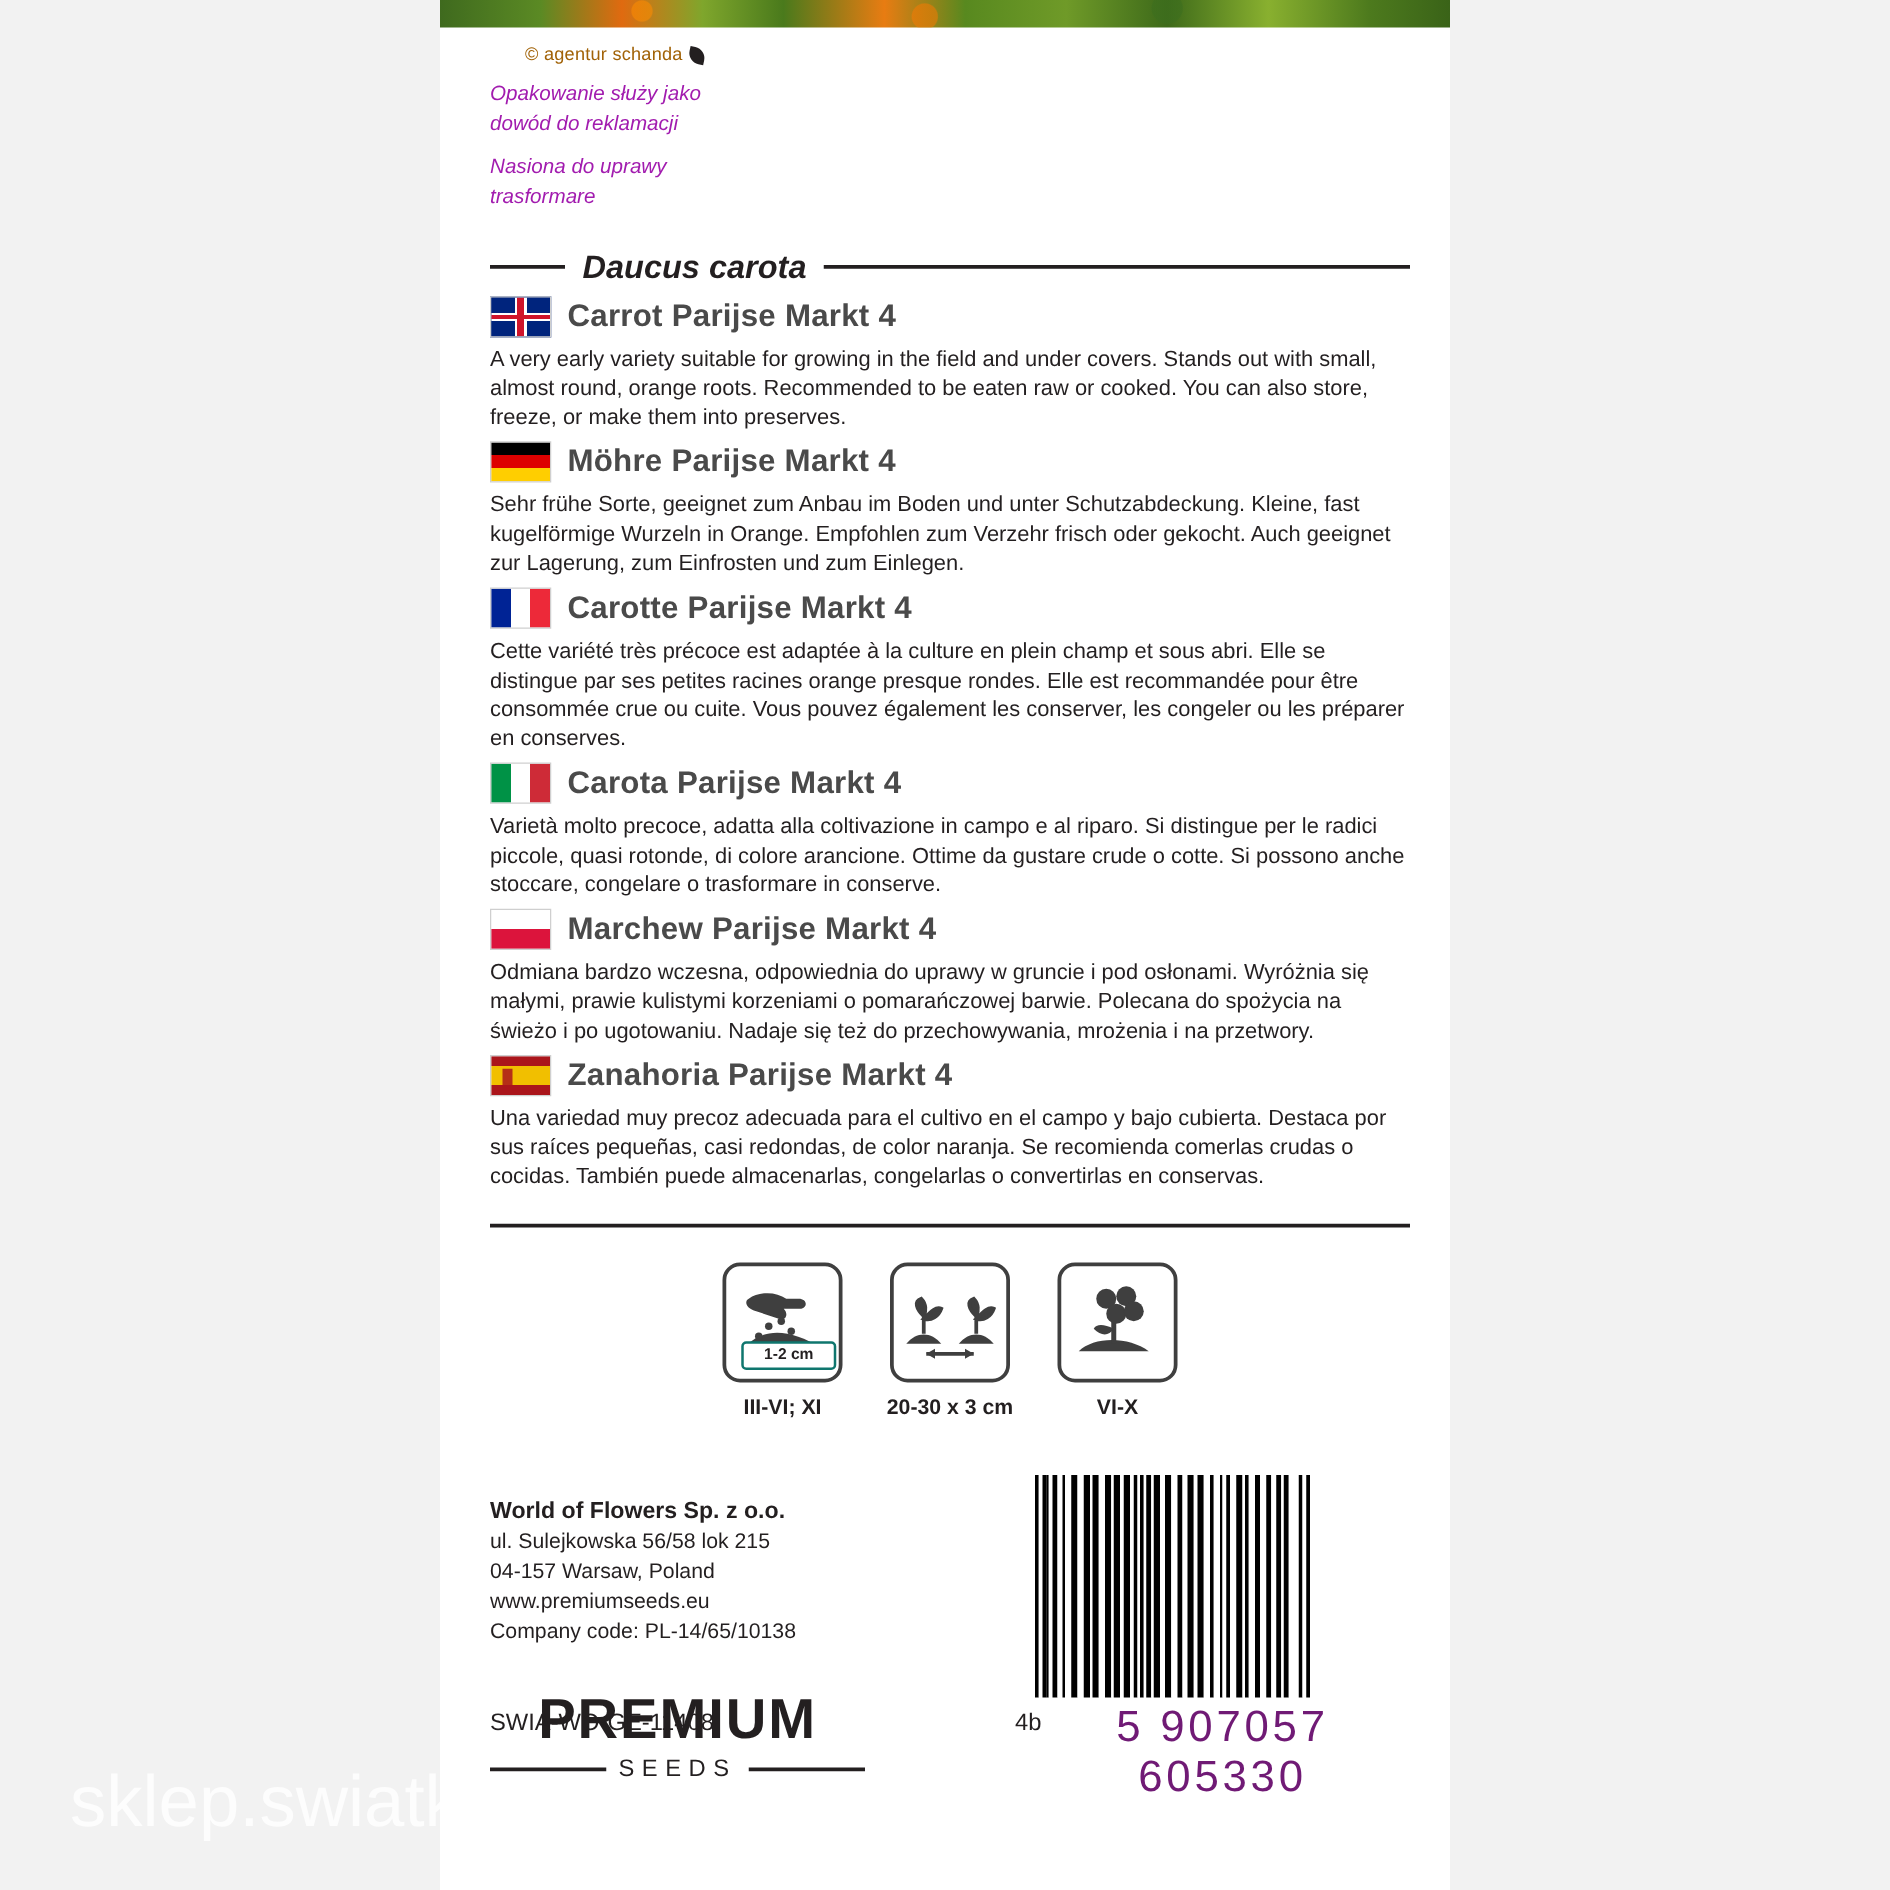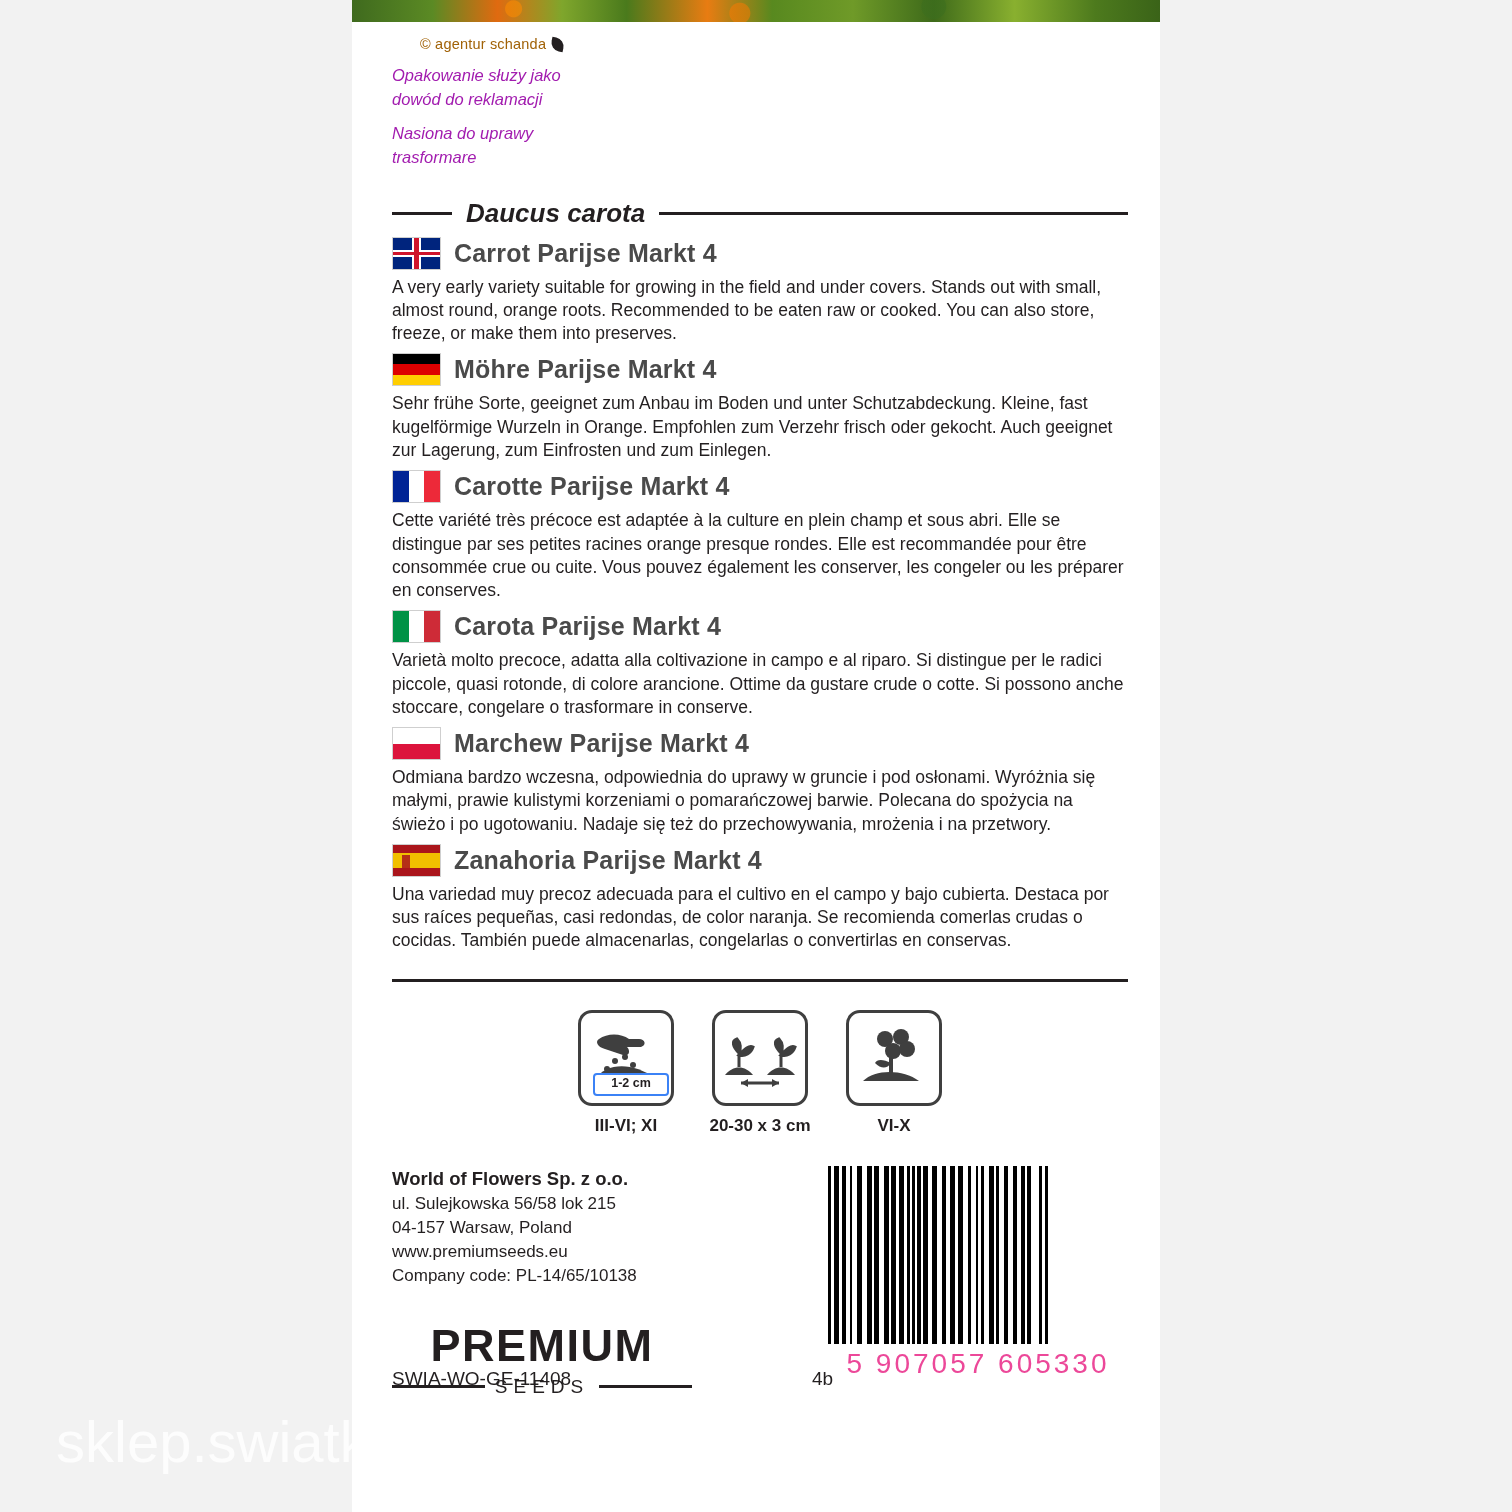--- a/index.html
+++ b/index.html
@@ -182,34 +182,34 @@
     white-space: nowrap;
   }
   .icon-item.wide { width: 120px; }
   .icon-item.wide .icon-box { margin: 0 auto; }
   .depth-tag {
     position: absolute;
     left: 12px;
     bottom: 7px;
     width: 72px;
     height: 19px;
-    border: 2px solid #3b82f6;
+    border: 2px solid #0f766e;
     border-radius: 4px;
     font-size: 12.5px;
     line-height: 17px;
     text-align: center;
     background: #fff;
     color: #231f20;
     font-weight: bold;
   }
   .footer {
-    margin-top: 30px;
+    margin-top: 44px;
     display: flex;
     justify-content: space-between;
-    align-items: flex-start;
+    align-items: center;
   }
   .company {
     font-size: 17px;
     line-height: 1.42;
     color: #231f20;
   }
   .company .cname { font-weight: bold; font-size: 18.5px; }
   .brand {
     margin-top: 34px;
     width: 300px;
@@ -240,23 +240,23 @@
     display: flex;
     align-items: stretch;
     gap: 0;
   }
   .barcode .b {
     background: #000;
   }
   .barcode .s { background: #fff; }
   .barcode-num {
     margin-top: 4px;
-    font-size: 28px;
+    font-size: 35px;
     letter-spacing: 3px;
-    color: #ec4899;
+    color: #701a75;
     text-align: center;
   }
   .bottom-row {
     position: absolute;
     left: 40px;
     top: 1368px;
     width: 736px;
     display: flex;
     align-items: center;
     font-size: 19px;

